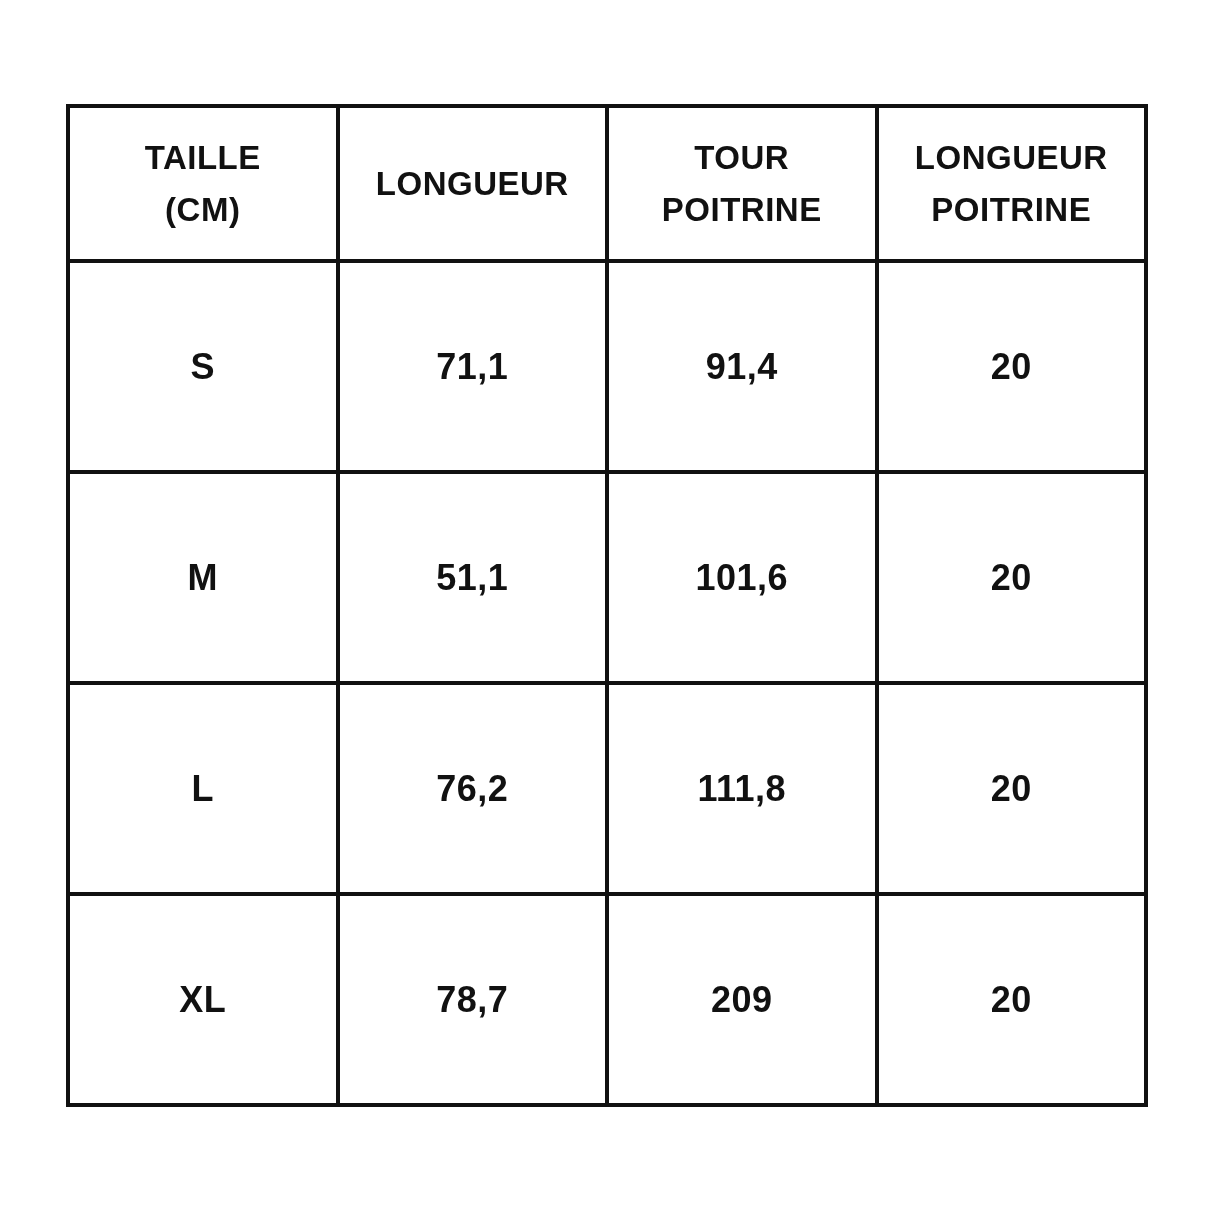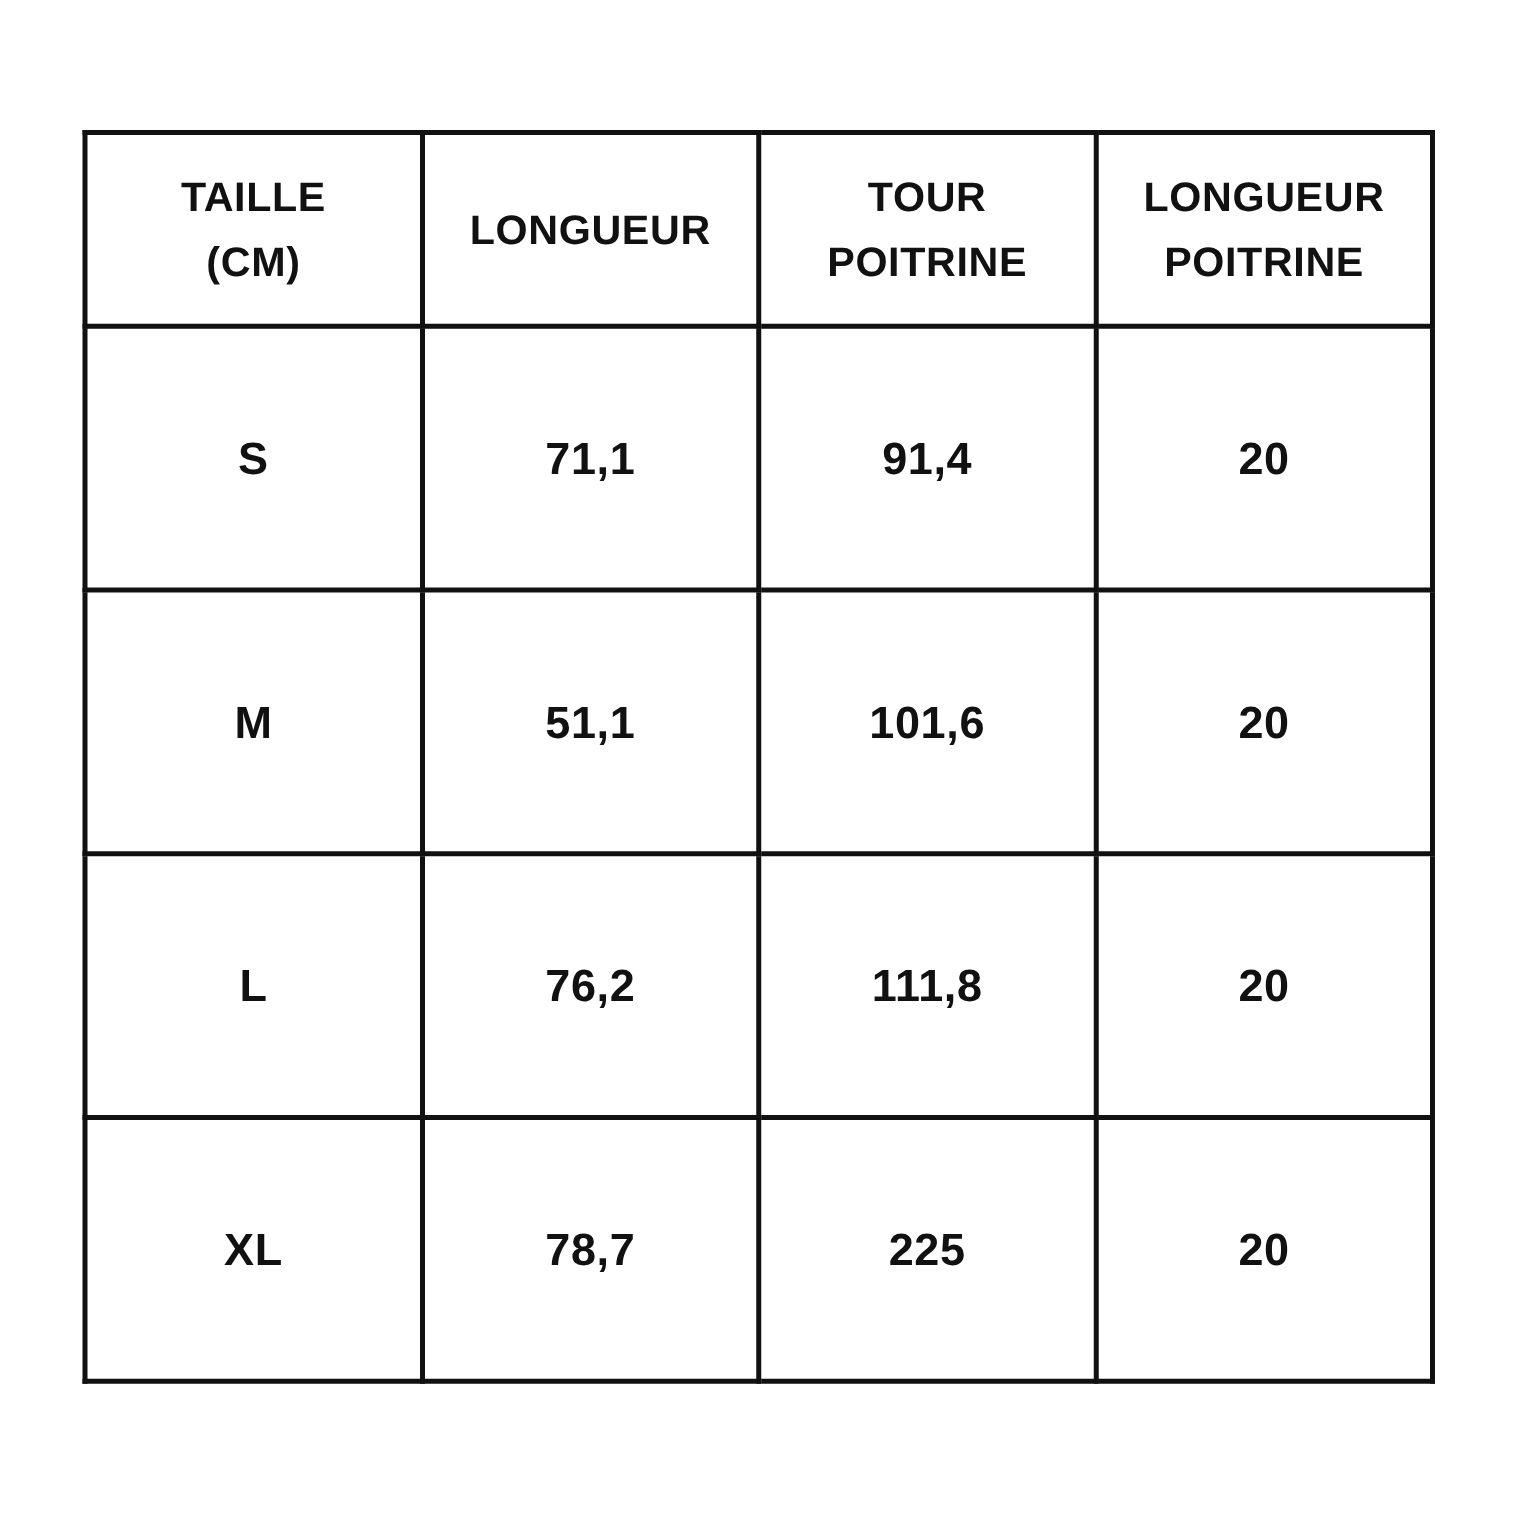--- a/index.html
+++ b/index.html
@@ -88,18 +88,18 @@
       </tr>
       <tr>
         <td>L</td>
         <td>76,2</td>
         <td>111,8</td>
         <td>20</td>
       </tr>
       <tr>
         <td>XL</td>
         <td>78,7</td>
-        <td>225</td>
+        <td>209</td>
         <td>20</td>
       </tr>
     </tbody>
   </table>
 </div>
 
 </body></html>

